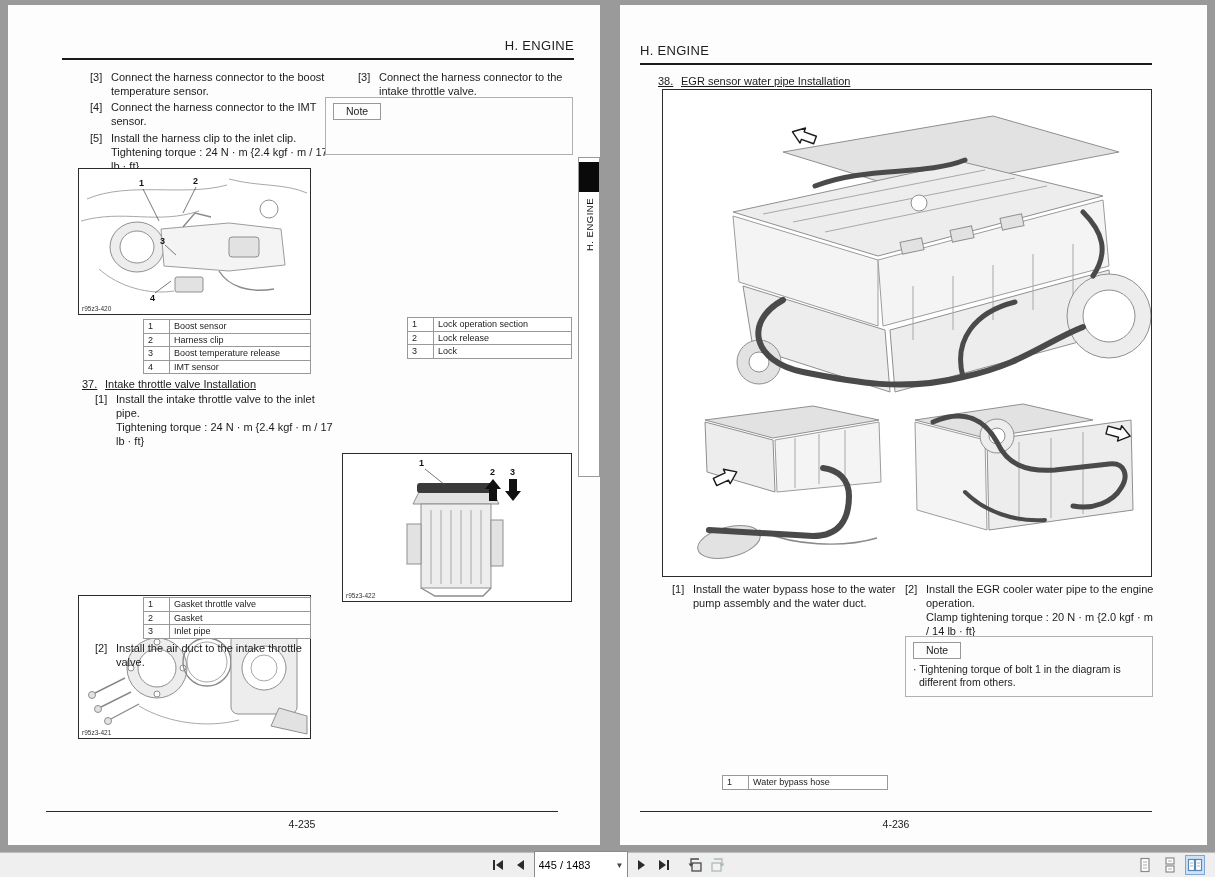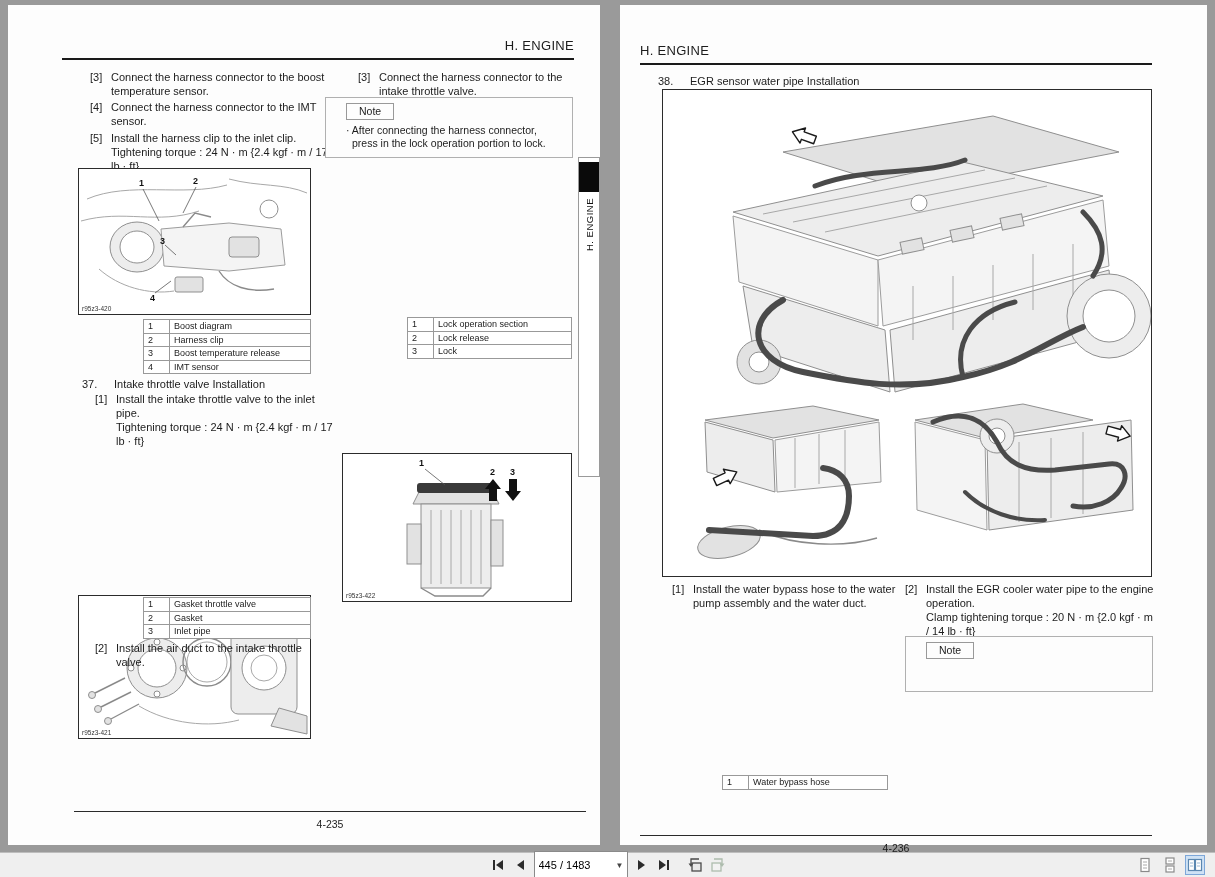--- a/index.html
+++ b/index.html
@@ -17,30 +17,30 @@
   .hdr { font-size:13px; letter-spacing:.3px; padding-bottom:5px; border-bottom:2px solid #1a1a1a; }
   .hdr.right { text-align:right; }
   .ftr { border-top:1.5px solid #2a2a2a; text-align:center; padding-top:6px; font-size:10.5px; }
 
   
   .txt { font-size:11px; line-height:1.24; }
   .step { display:flex; gap:4px; margin-bottom:3px; }
   .step .m { flex:0 0 17px; }
   .step .b { flex:1; }
   .torque { margin-top:1px; }
-  .sec { display:flex; gap:12px; }
+  .sec { display:flex; gap:3px;text-decoration:underline; }
   .sec .m { flex:0 0 20px; }
 
   
   table.ltable { border-collapse:collapse; width:100%; background:#fff; }
   table.ltable td { border:1px solid #999; font-size:9px; padding:1px 4px 1.5px; height:12px; }
   table.ltable td.c1 { width:26px; }
 
   
-  .notebox { border:1px solid #b0b0b0; background:#fdfdfd;padding-left:13px; }
+  .notebox { border:1px solid #b0b0b0; background:#fdfdfd; }
   .note-tag { display:inline-block; border:1px solid #999; font-size:10.5px; padding:1px 12px 2px; margin:5px 0 3px 7px; }
   .note-txt { font-size:10.5px; line-height:1.25; padding:1px 8px 7px 13px; text-indent:-6px; }
 
   
   .fig { border:1px solid #2b2b2b; background:#fff; position:relative; overflow:hidden; }
   .fig svg { display:block; }
   .figlabel { position:absolute; left:3px; bottom:2px; font-size:6.5px; color:#333; }
 
   
   .f  { fill:#ededed; stroke:#8f8f8f; stroke-width:1; }
@@ -133,21 +133,21 @@
         <text class="callout" x="81" y="75">3</text>
         <text class="callout" x="71" y="132">4</text>
       </svg>
       <span class="figlabel">r95z3-420</span>
     </div>
 
     <table class="ltable abs" style="left:135px; top:314px; width:168px;">
       <tbody>
           <tr>
             <td class="c1">1</td>
-            <td>Boost diagram</td>
+            <td>Boost sensor</td>
           </tr>
       <tr>
             <td class="c1">2</td>
             <td>Harness clip</td>
           </tr>
       <tr>
             <td class="c1">3</td>
             <td>Boost temperature release</td>
           </tr>
       <tr>
@@ -228,21 +228,20 @@
 
     <div class="abs txt" style="left:350px; top:66px; width:218px;">
       <div class="step">
         <span class="m">[3]</span>
         <span class="b">Connect the harness connector to the intake throttle valve.</span>
       </div>
     </div>
 
     <div class="abs notebox" style="left:317px; top:92px; width:248px; min-height:58px;">
       <div class="note-tag">Note</div>
-      <div class="note-txt">· After connecting the harness connector, press in the lock operation portion to lock.</div>
     </div>
 
     <div class="abs fig" style="left:334px; top:157px; width:230px; height:149px;">
       <svg width="228" height="147" viewBox="0 0 228 147">
         <path class="f3" d="M 70,50 L 156,50 L 150,38 L 76,38 Z"></path>
         <rect x="74" y="29" width="78" height="10" rx="3" fill="#3a3a3a"></rect>
         <rect class="f" x="78" y="50" width="70" height="84"></rect>
         <line class="ln" x1="88" y1="56" x2="88" y2="130"></line>
         <line class="ln" x1="98" y1="56" x2="98" y2="130"></line>
         <line class="ln" x1="108" y1="56" x2="108" y2="130"></line>
@@ -272,21 +271,21 @@
             <td class="c1">2</td>
             <td>Lock release</td>
           </tr>
       <tr>
             <td class="c1">3</td>
             <td>Lock</td>
           </tr>
     </tbody>
       </table>
 
-    <div class="abs ftr" style="left:66px; top:806px; width:512px;">
+    <div class="abs ftr" style="left:38px; top:806px; width:512px;">
       <span>4-235</span>
     </div>
 
     <div class="side-strip">
       <div class="black-tab"></div>
       <div class="vtext">H. ENGINE</div>
     </div>
   </div>
 
   <div class="page page-right">
@@ -383,23 +382,24 @@
         <span class="m">[2]</span>
         <span class="b">
           <span>Install the EGR cooler water pipe to the engine operation.</span>
           <div class="torque">Clamp tightening torque :  20 N · m {2.0 kgf · m / 14 lb · ft}</div>
         </span>
       </div>
     </div>
 
     <div class="abs notebox" style="left:285px; top:631px; width:248px; min-height:56px;">
       <div class="note-tag">Note</div>
-    </div>
-
-    <div class="abs ftr" style="left:20px; top:806px; width:512px;margin-top:24px;">
+      <div class="note-txt">· Tightening torque of bolt 1 in the diagram is different from others.</div>
+    </div>
+
+    <div class="abs ftr" style="left:20px; top:806px; width:512px;">
       <span>4-236</span>
     </div>
   </div>
 </div>
 
 <div class="toolbar">
   <div class="tb-center">
     <button class="tb-btn">
       <svg width="14" height="14" viewBox="0 0 14 14">
         <rect x="2" y="2" width="2" height="10" fill="#2b2b2b"></rect>

